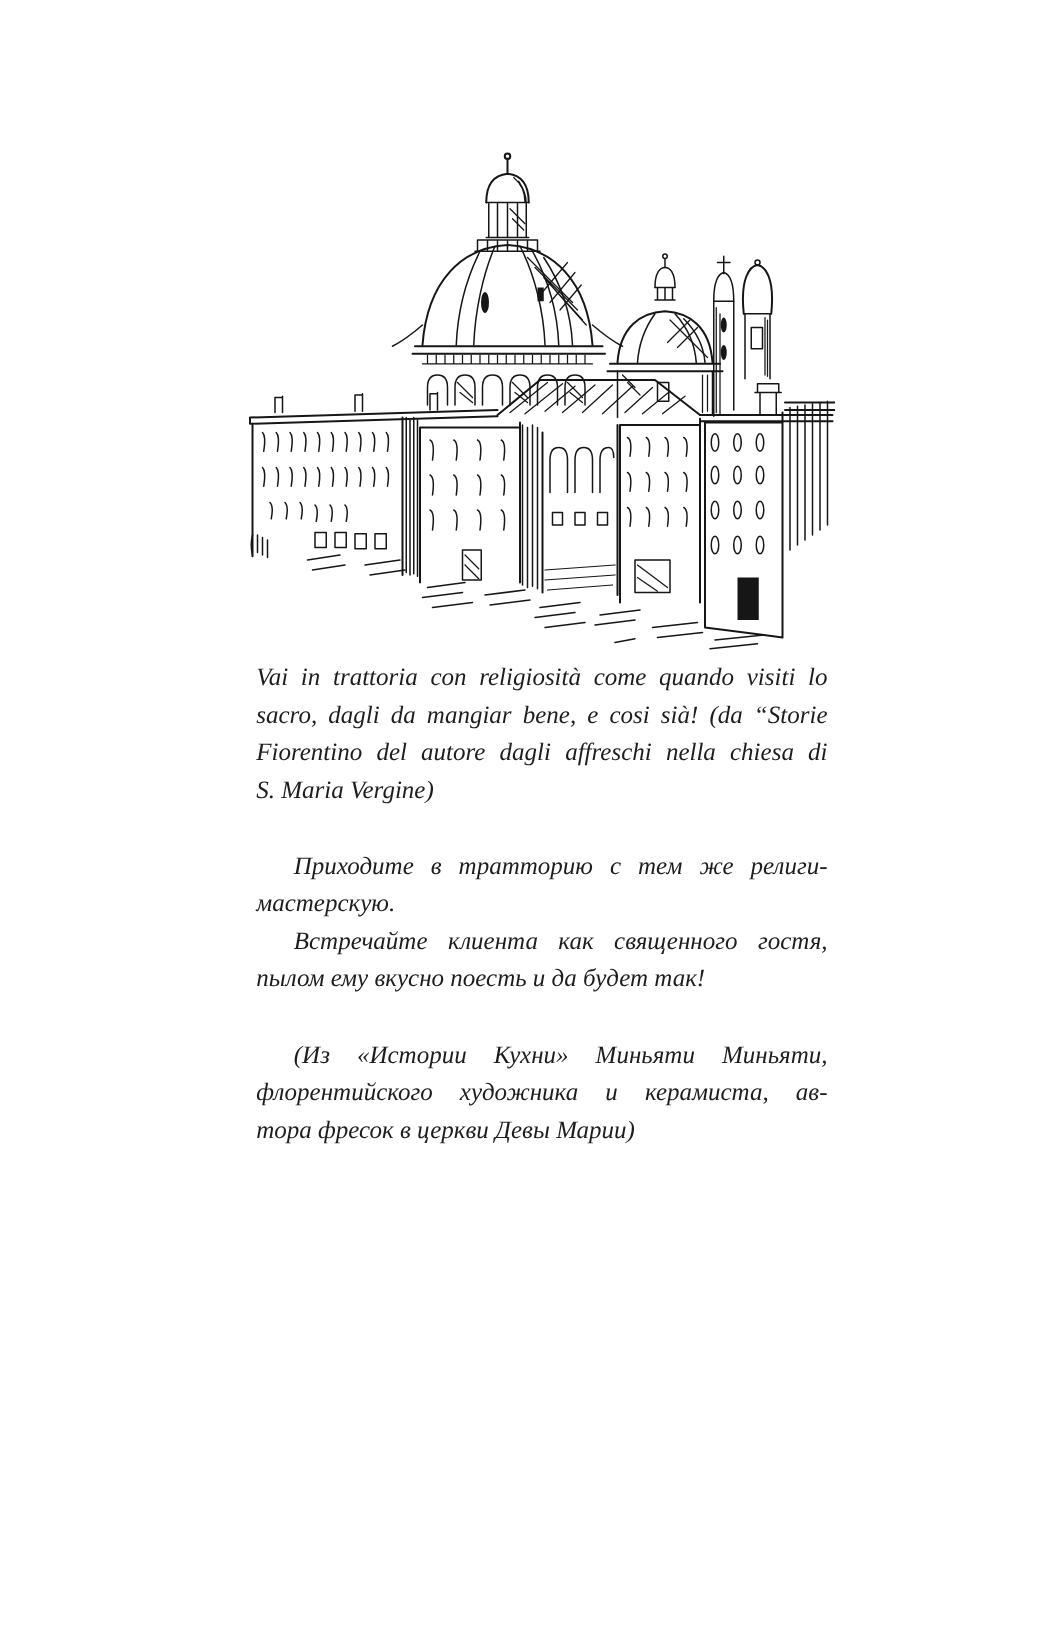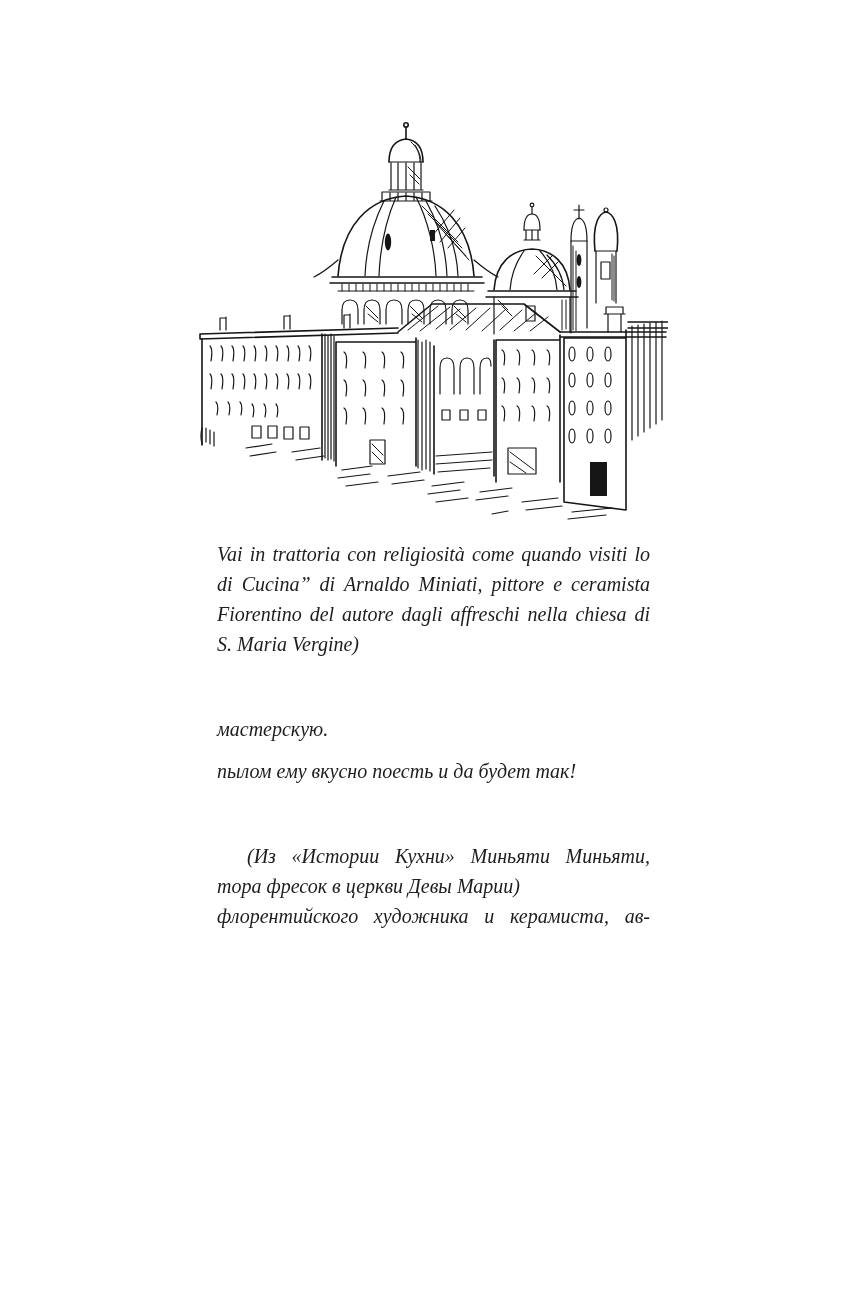--- a/index.html
+++ b/index.html
@@ -22,21 +22,21 @@
   .textcol {
     position: absolute;
     left: 205px;
     top: 527px;
     width: 457px;
     color: #1d1d1d;
     font-style: italic;
     font-size: 20px;
     line-height: 30px;
   }
-  .para { margin: 12px; }
+  .para { margin: 0; }
   .gap { height: 31px; }
   .ln {
     text-align: justify;
     text-align-last: justify;
     white-space: normal;
   }
   .ln.first { text-indent: 30px; }
   .ln.last { text-align-last: left; }
   .sk { stroke: #161616; fill: none; stroke-linecap: round; stroke-linejoin: round; }
   .w16 { stroke-width: 1.6; }
@@ -168,37 +168,39 @@
         <path class="sk w12" d="M380 402 L420 398 M376 409 L414 405"></path>
         <path class="sk w12" d="M300 404 L316 401"></path>
       </g>
     </svg>
   </div>
 
   <div class="textcol">
 
     <div class="para">
       <div class="ln">Vai in trattoria con religiosità come quando visiti lo</div>
-      <div class="ln">di Cucina” di Arnaldo Miniati, pittore e ceramista</div>
+      <div class="ln">sacro, dagli da mangiar bene, e cosi sià! (da “Storie</div>
       <div class="ln">Fiorentino del autore dagli affreschi nella chiesa di</div>
       <div class="ln last">S. Maria Vergine)</div>
     </div>
 
     <div class="gap"></div>
 
     <div class="para">
+      <div class="ln first">Приходите в тратторию с тем же религи-</div>
       <div class="ln last">мастерскую.</div>
     </div>
 
     <div class="para">
+      <div class="ln first">Встречайте клиента как священного гостя,</div>
       <div class="ln last">пылом ему вкусно поесть и да будет так!</div>
     </div>
 
     <div class="gap"></div>
 
     <div class="para">
       <div class="ln first">(Из «Истории Кухни» Миньяти Миньяти,</div>
+      <div class="ln">флорентийского художника и керамиста, ав-</div>
       <div class="ln last">тора фресок в церкви Девы Марии)</div>
-      <div class="ln">флорентийского художника и керамиста, ав-</div>
     </div>
 
   </div>
 </div>
 
 </body></html>

